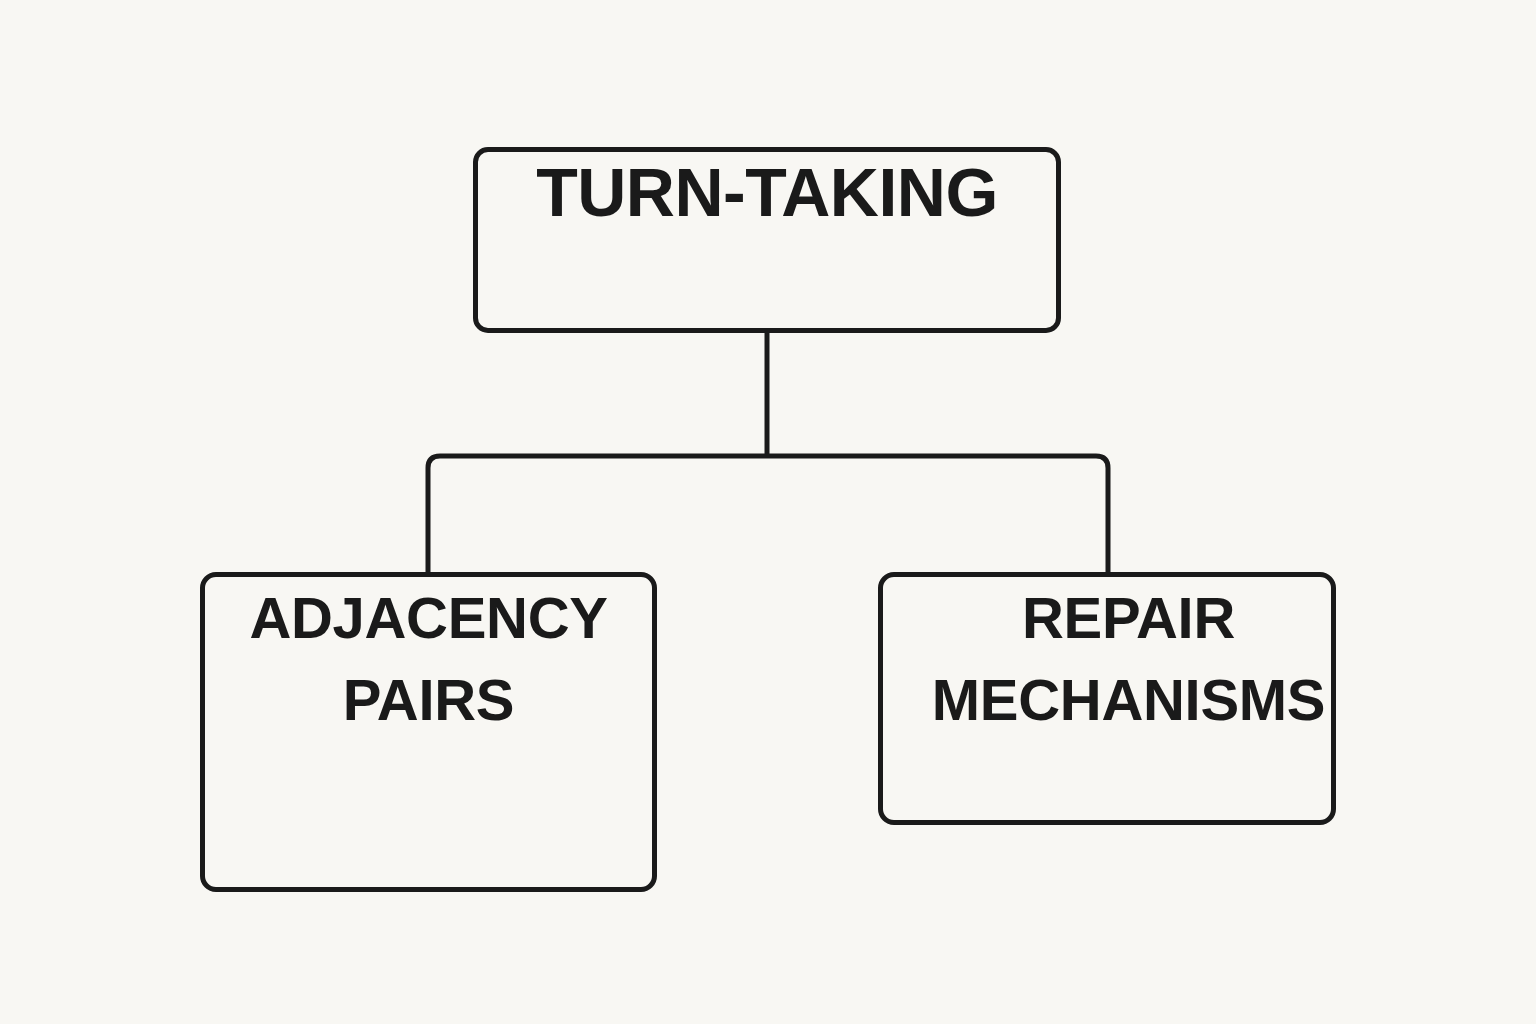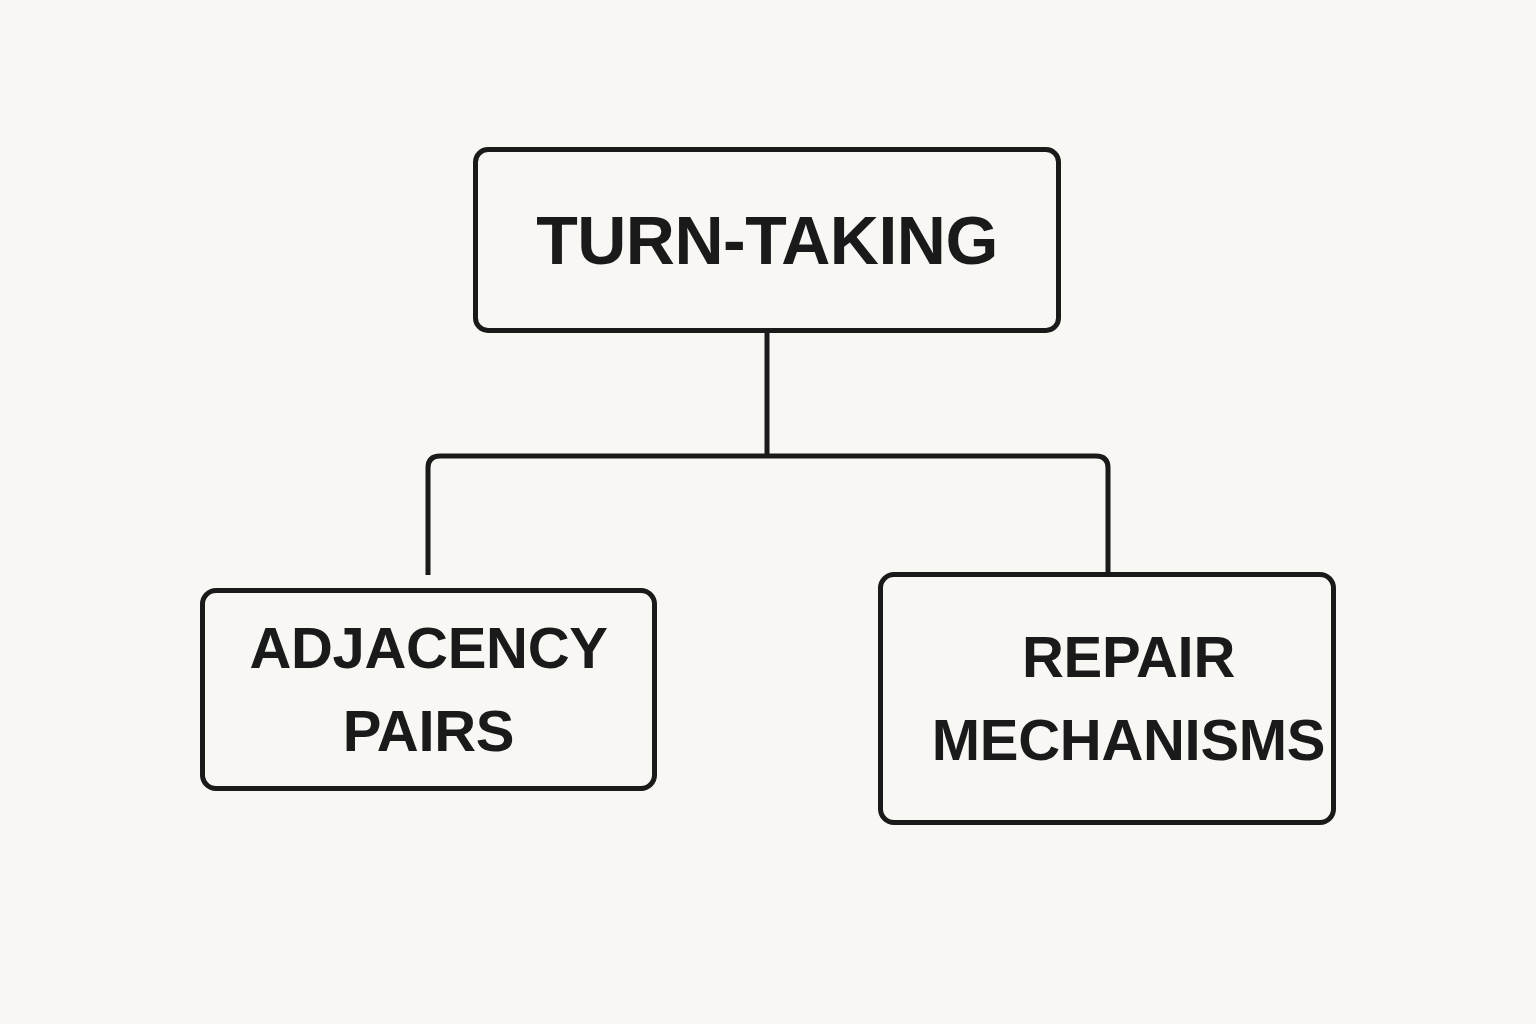--- a/index.html
+++ b/index.html
@@ -29,21 +29,20 @@
     z-index: 1;
   }
   .node {
     position: absolute;
     z-index: 2;
     box-sizing: border-box;
     background: #F8F7F3;
     border: 5px solid #1A1A1A;
     border-radius: 16px;
     display: flex;
-    align-items: center;
     justify-content: center;
     text-align: center;
   }
   .node-label {
     font-weight: bold;
     color: #1A1A1A;
     letter-spacing: 0.2px;
     line-height: 1.18;
     white-space: pre-line;
     padding: 0 14px;
@@ -58,22 +57,21 @@
   }
   #node-root .node-label {
     font-size: 68px;
     letter-spacing: -0.5px;
   }
   
   #node-adjacency-pairs {
     left: 200px;
     top: 572px;
     width: 457px;
-    height: 203px;
-    margin-top: 16px;
+    height: 320px;
   }
   #node-repair-mechanisms {
     left: 878px;
     top: 572px;
     width: 458px;
     height: 253px;
     padding-left: 43px;
   }
   #node-adjacency-pairs .node-label,
   #node-repair-mechanisms .node-label {

